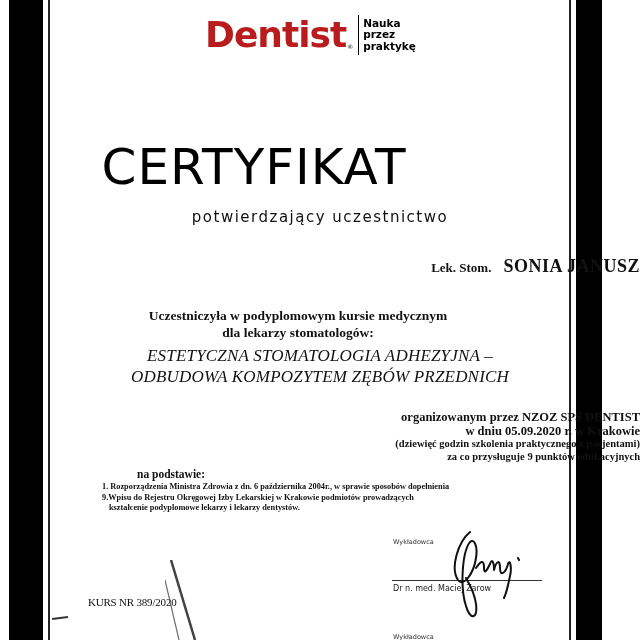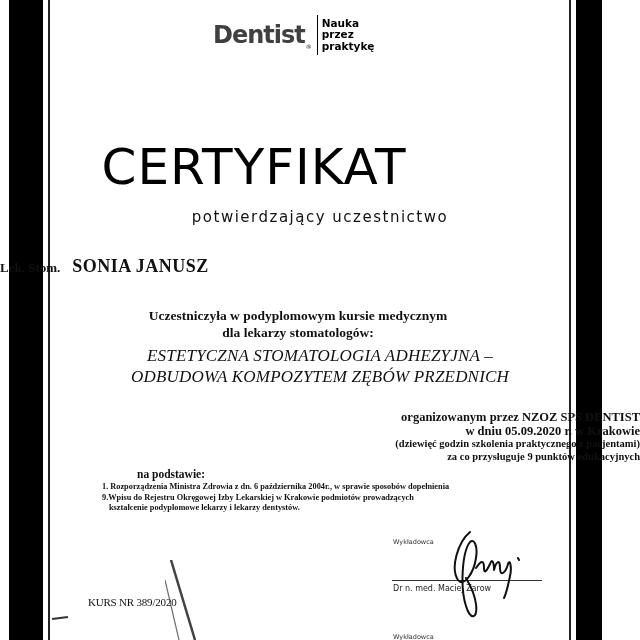--- a/index.html
+++ b/index.html
@@ -9,41 +9,41 @@
       font-family: "Liberation Serif", "DejaVu Serif", serif;
     }
     .bar-left { position: absolute; left: 9px; top: 0; width: 34px; height: 640px; background: #000; }
     .line-left { position: absolute; left: 48px; top: 0; width: 2px; height: 640px; background: #222; }
     .bar-right { position: absolute; left: 576px; top: 0; width: 26px; height: 640px; background: #000; }
     .line-right { position: absolute; left: 569px; top: 0; width: 2px; height: 640px; background: #222; }
 
     .logo { position: absolute; left: 205px; top: 14px; height: 42px; display: flex; align-items: center; }
     .logo-word {
       font-family: "DejaVu Sans", "Liberation Sans", sans-serif; font-weight: bold;
-      font-size: 24px; letter-spacing: -1px; color: #404040; line-height: 1; margin-left: 8px;
+      font-size: 36px; letter-spacing: -1px; color: #b91c1c; line-height: 1;
     }
     .logo-reg { font-family: "DejaVu Sans", sans-serif; font-size: 6px; margin-left: 1px; align-self: flex-end; margin-bottom: 6px; }
     .logo-sep { width: 1px; height: 40px; background: #000; margin: 0 4px 0 5px; }
     .logo-tag {
       font-family: "DejaVu Sans", "Liberation Sans", sans-serif; font-size: 10.5px; line-height: 11.5px; color: #000;
       font-weight: bold;
     }
     .logo-tag div { display: block; }
 
     .title {
       position: absolute; left: 0; width: 508px; top: 142px; text-align: center;
       font-family: "DejaVu Sans", "Liberation Sans", sans-serif; font-weight: normal;
       font-size: 50px; letter-spacing: 1px; color: #000; line-height: 1;
     }
     .subtitle {
       position: absolute; left: 0; width: 640px; top: 208px; text-align: center;
       font-family: "DejaVu Sans", "Liberation Sans", sans-serif; font-size: 15px; letter-spacing: 1.5px; color: #111;
     }
     .name-line {
-      position: absolute; left: 0; width: 640px; top: 256px; text-align: left; font-weight: bold;
+      position: absolute; left: 0; width: 640px; top: 256px; text-align: right; font-weight: bold;
     }
     .name-prefix { font-size: 13px; margin-right: 8px; }
     .name { font-size: 18px; letter-spacing: 0.5px; }
 
     .participated {
       position: absolute; left: 0; width: 596px; top: 307px; text-align: center;
       font-weight: bold; font-size: 13.5px; line-height: 17px;
     }
     .course {
       position: absolute; left: 0; width: 640px; top: 345px; text-align: center;

